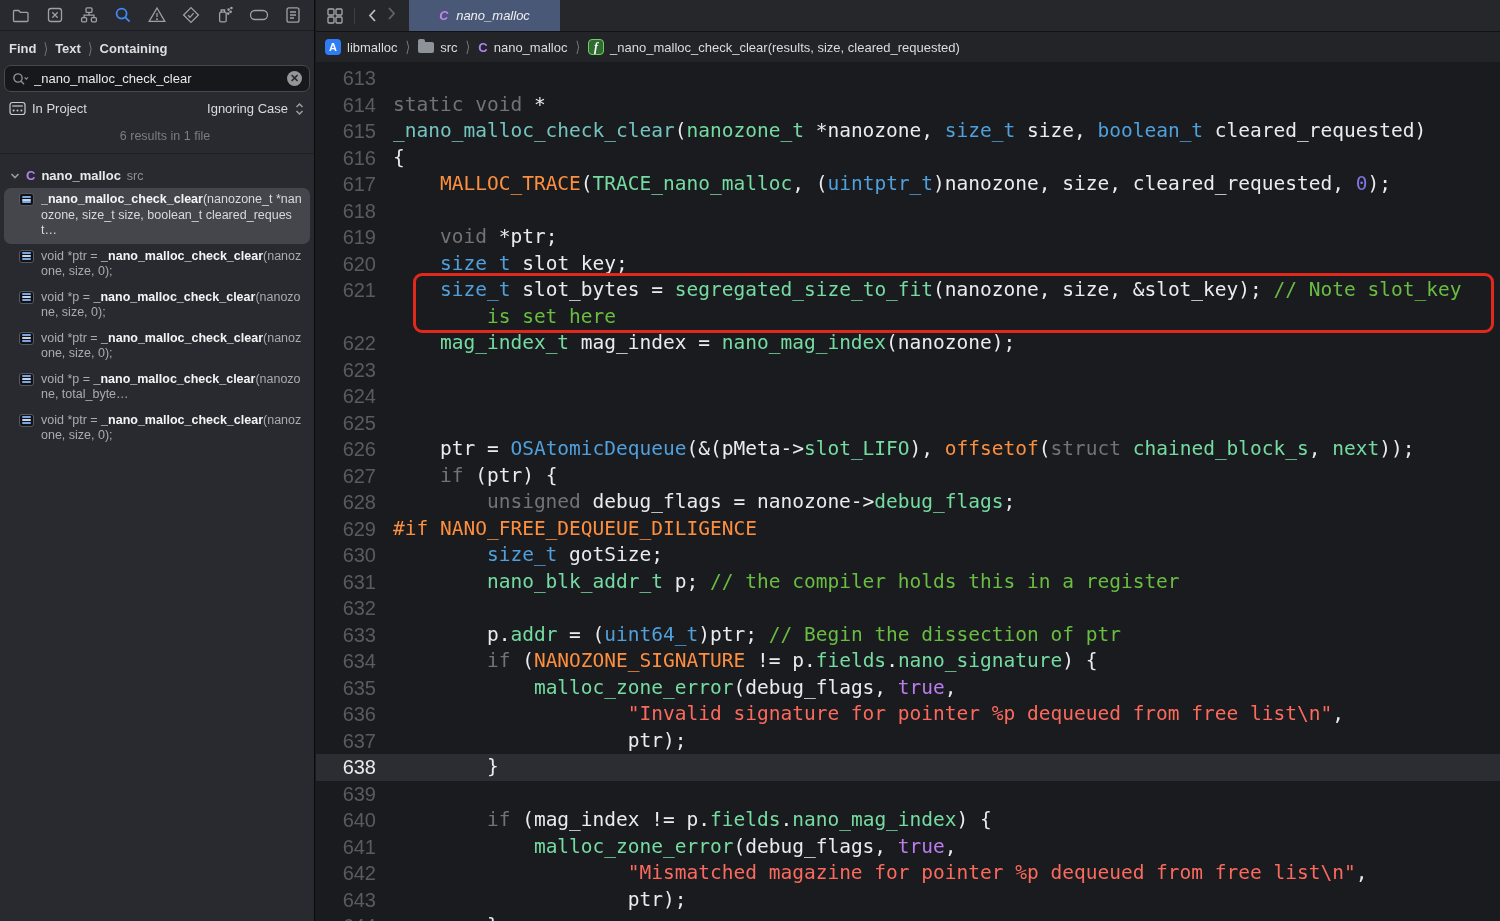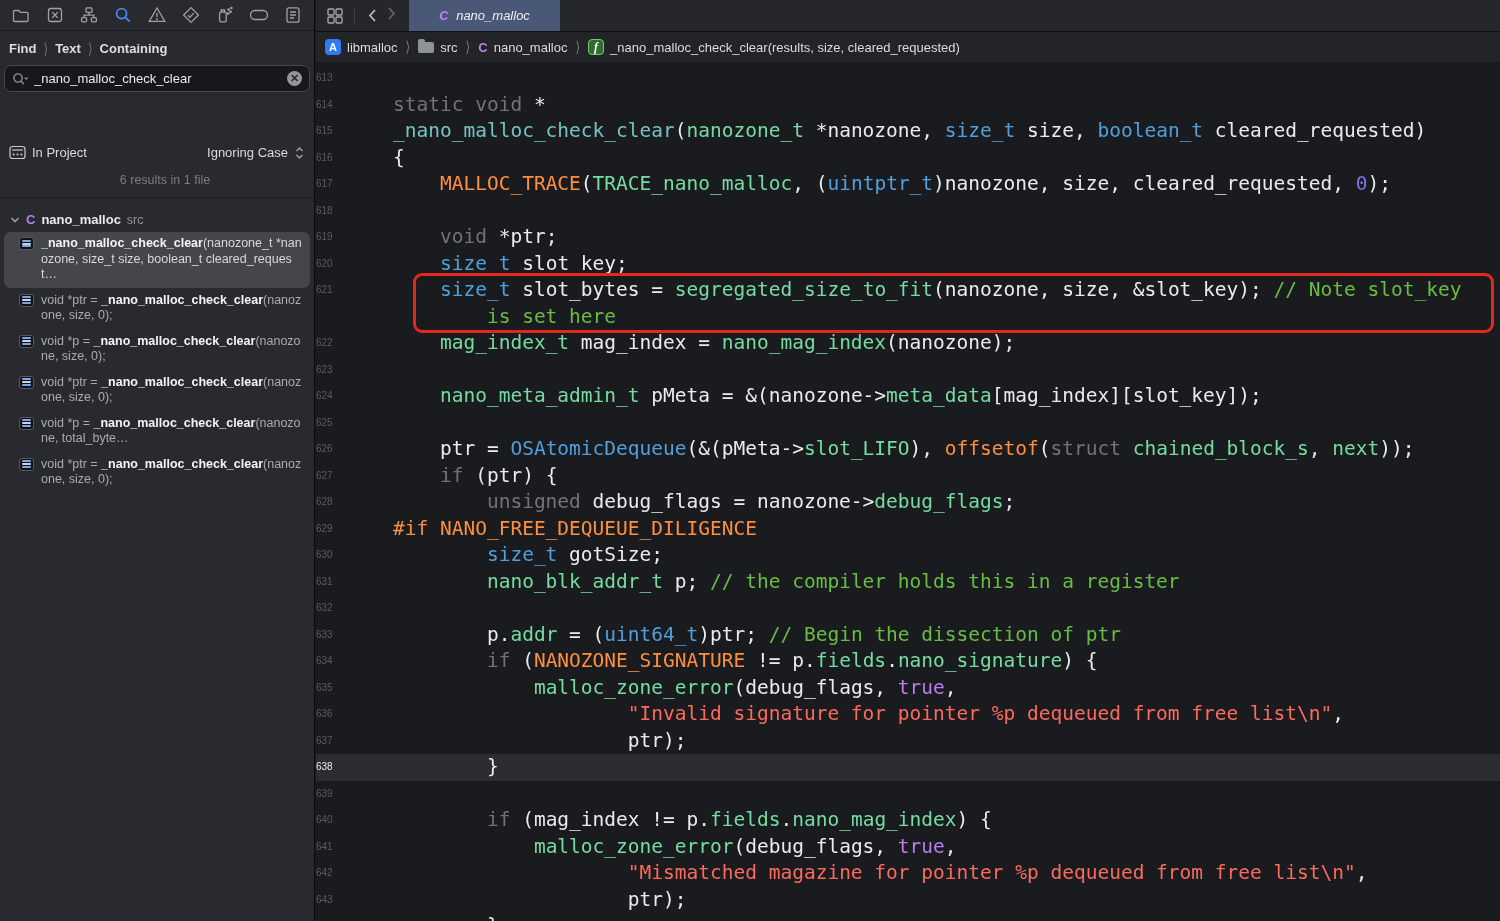--- a/index.html
+++ b/index.html
@@ -18,21 +18,21 @@
             color:#DCDEE0;font-size:13px;font-weight:700;}
   .fb-chev{color:#6E7176;font-weight:400;font-size:12px;transform:scaleY(1.3);}
   .search-field{margin:2px 4px 0 4px;height:25px;background:#17181C;border:1px solid #47484D;
                 border-radius:7px;display:flex;align-items:center;padding:0 7px;gap:5px;}
   .search-field svg{flex:0 0 auto;}
   .search-field input{flex:1;background:transparent;border:none;outline:none;color:#E9EAEC;
                       font-size:13px;font-family:"Liberation Sans",sans-serif;padding:0;min-width:0;}
   .sf-clear{width:15px;height:15px;border-radius:50%;background:#94969A;color:#2A2B2F;
             display:flex;align-items:center;justify-content:center;font-size:11px;font-weight:700;
             line-height:1;cursor:default;}
-  .scope-row{display:flex;align-items:center;gap:6px;padding:9px 9px 4px 9px;color:#D8DADC;font-size:13px;margin-top:44px;}
+  .scope-row{display:flex;align-items:center;gap:6px;padding:9px 9px 4px 9px;color:#D8DADC;font-size:13px;}
   .scope-row .spacer{flex:1;}
   .results-count{text-align:center;color:#7B7D82;font-size:12.5px;padding:9px 0 10px 16px;}
   .panel-divider{height:1px;background:#1E1F23;}
   .results{padding-top:12px;font-size:12.5px;}
   .group-header{display:flex;align-items:center;gap:6px;padding:2px 8px 4px 10px;}
   .gh-chev svg{stroke:#9A9CA1;fill:none;stroke-width:1.6;}
   .gh-lang{color:#B481F0;font-weight:700;font-size:13px;}
   .gh-name{color:#E8E9EB;font-weight:700;font-size:13px;}
   .gh-dir{color:#8E9095;font-size:12.5px;}
   .result-row{position:relative;margin:1px 4px;padding:4px 7px 5px 37px;border-radius:7px;
@@ -67,21 +67,21 @@
   .bc-folder:before{content:"";position:absolute;left:0;top:-3px;width:7px;height:4px;background:#8E9399;
                     border-radius:2px 2px 0 0;}
   .bc-c{color:#B481F0;font-weight:700;font-size:13px;}
   .bc-f{width:16px;height:16px;border-radius:4px;background:#2F6B33;border:1px solid #6FCF5E;color:#fff;
         font-size:12px;font-weight:700;font-style:italic;display:inline-flex;align-items:center;
         justify-content:center;font-family:"Liberation Serif",serif;box-sizing:border-box;}
 
   .editor{position:absolute;top:62px;left:0;right:0;bottom:0;background:#1A1B1F;overflow:hidden;padding-top:3px;}
   .code-row{display:flex;height:26.5px;line-height:26.5px;white-space:pre;}
   .code-row.hl{background:#2B2D32;}
-  .gutter{flex:0 0 60px;width:60px;color:#585C62;font-size:10px;
+  .gutter{flex:0 0 60px;width:60px;text-align:right;color:#585C62;font-size:20px;
           font-family:"Liberation Sans",sans-serif;}
   .code-row.hl .gutter{color:#E9EAEC;}
   .code{padding-left:17px;font-family:"DejaVu Sans Mono",monospace;font-size:19.5px;color:#EAEBED;}
   .code .k{color:#737373;} .code .t{color:#4FA0DC;text-align:center;} .code .f{color:#74C5C0;}
   .code .g{color:#75DCA1;} .code .m{color:#FD8F3F;} .code .c{color:#69BE41;}
   .code .s{color:#FC6A5D;} .code .n{color:#7E74E4;} .code .b{color:#BB7CEE;} .code .p{color:#EAEBED;}
   .annotation-box{position:absolute;border:3.5px solid #E0291C;border-radius:9px;pointer-events:none;}
 </style>
 </head>
 <body>
@@ -307,21 +307,21 @@
           <div class="code-row"><div class="gutter">615</div><div class="code"><span class="f">_nano_malloc_check_clear</span><span class="p">(</span><span class="g">nanozone_t</span><span class="p"> *nanozone, </span><span class="t">size_t</span><span class="p"> size, </span><span class="t">boolean_t</span><span class="p"> cleared_requested)</span></div></div>
           <div class="code-row"><div class="gutter">616</div><div class="code"><span class="p">{</span></div></div>
           <div class="code-row"><div class="gutter">617</div><div class="code"><span class="p">    </span><span class="m">MALLOC_TRACE</span><span class="p">(</span><span class="g">TRACE_nano_malloc</span><span class="p">, (</span><span class="t">uintptr_t</span><span class="p">)nanozone, size, cleared_requested, </span><span class="n">0</span><span class="p">);</span></div></div>
           <div class="code-row"><div class="gutter">618</div><div class="code"></div></div>
           <div class="code-row"><div class="gutter">619</div><div class="code"><span class="p">    </span><span class="k">void</span><span class="p"> *ptr;</span></div></div>
           <div class="code-row"><div class="gutter">620</div><div class="code"><span class="p">    </span><span class="t">size_t</span><span class="p"> slot_key;</span></div></div>
           <div class="code-row"><div class="gutter">621</div><div class="code"><span class="p">    </span><span class="t">size_t</span><span class="p"> slot_bytes = </span><span class="g">segregated_size_to_fit</span><span class="p">(nanozone, size, &amp;slot_key); </span><span class="c">// Note slot_key</span></div></div>
           <div class="code-row"><div class="gutter"></div><div class="code"><span class="p">        </span><span class="c">is set here</span></div></div>
           <div class="code-row"><div class="gutter">622</div><div class="code"><span class="p">    </span><span class="g">mag_index_t</span><span class="p"> mag_index = </span><span class="g">nano_mag_index</span><span class="p">(nanozone);</span></div></div>
           <div class="code-row"><div class="gutter">623</div><div class="code"></div></div>
-          <div class="code-row"><div class="gutter">624</div><div class="code"><span class="p">    </span><span class="g">nano_meta_admin_t</span><span class="p"> pMeta = &amp;(nanozone-&gt;</span><span class="g">meta_data</span><span class="p">[mag_index][slot_key]);</span></div></div>
+          <div class="code-row"><div class="gutter">624</div></div>
           <div class="code-row"><div class="gutter">625</div><div class="code"></div></div>
           <div class="code-row"><div class="gutter">626</div><div class="code"><span class="p">    ptr = </span><span class="t">OSAtomicDequeue</span><span class="p">(&amp;(pMeta-&gt;</span><span class="g">slot_LIFO</span><span class="p">), </span><span class="m">offsetof</span><span class="p">(</span><span class="k">struct</span><span class="p"> </span><span class="g">chained_block_s</span><span class="p">, </span><span class="g">next</span><span class="p">));</span></div></div>
           <div class="code-row"><div class="gutter">627</div><div class="code"><span class="p">    </span><span class="k">if</span><span class="p"> (ptr) {</span></div></div>
           <div class="code-row"><div class="gutter">628</div><div class="code"><span class="p">        </span><span class="k">unsigned</span><span class="p"> debug_flags = nanozone-&gt;</span><span class="g">debug_flags</span><span class="p">;</span></div></div>
           <div class="code-row"><div class="gutter">629</div><div class="code"><span class="m">#if NANO_FREE_DEQUEUE_DILIGENCE</span></div></div>
           <div class="code-row"><div class="gutter">630</div><div class="code"><span class="p">        </span><span class="t">size_t</span><span class="p"> gotSize;</span></div></div>
           <div class="code-row"><div class="gutter">631</div><div class="code"><span class="p">        </span><span class="g">nano_blk_addr_t</span><span class="p"> p; </span><span class="c">// the compiler holds this in a register</span></div></div>
           <div class="code-row"><div class="gutter">632</div><div class="code"></div></div>
           <div class="code-row"><div class="gutter">633</div><div class="code"><span class="p">        p.</span><span class="g">addr</span><span class="p"> = (</span><span class="t">uint64_t</span><span class="p">)ptr; </span><span class="c">// Begin the dissection of ptr</span></div></div>
           <div class="code-row"><div class="gutter">634</div><div class="code"><span class="p">        </span><span class="k">if</span><span class="p"> (</span><span class="m">NANOZONE_SIGNATURE</span><span class="p"> != p.</span><span class="g">fields</span><span class="p">.</span><span class="g">nano_signature</span><span class="p">) {</span></div></div>

